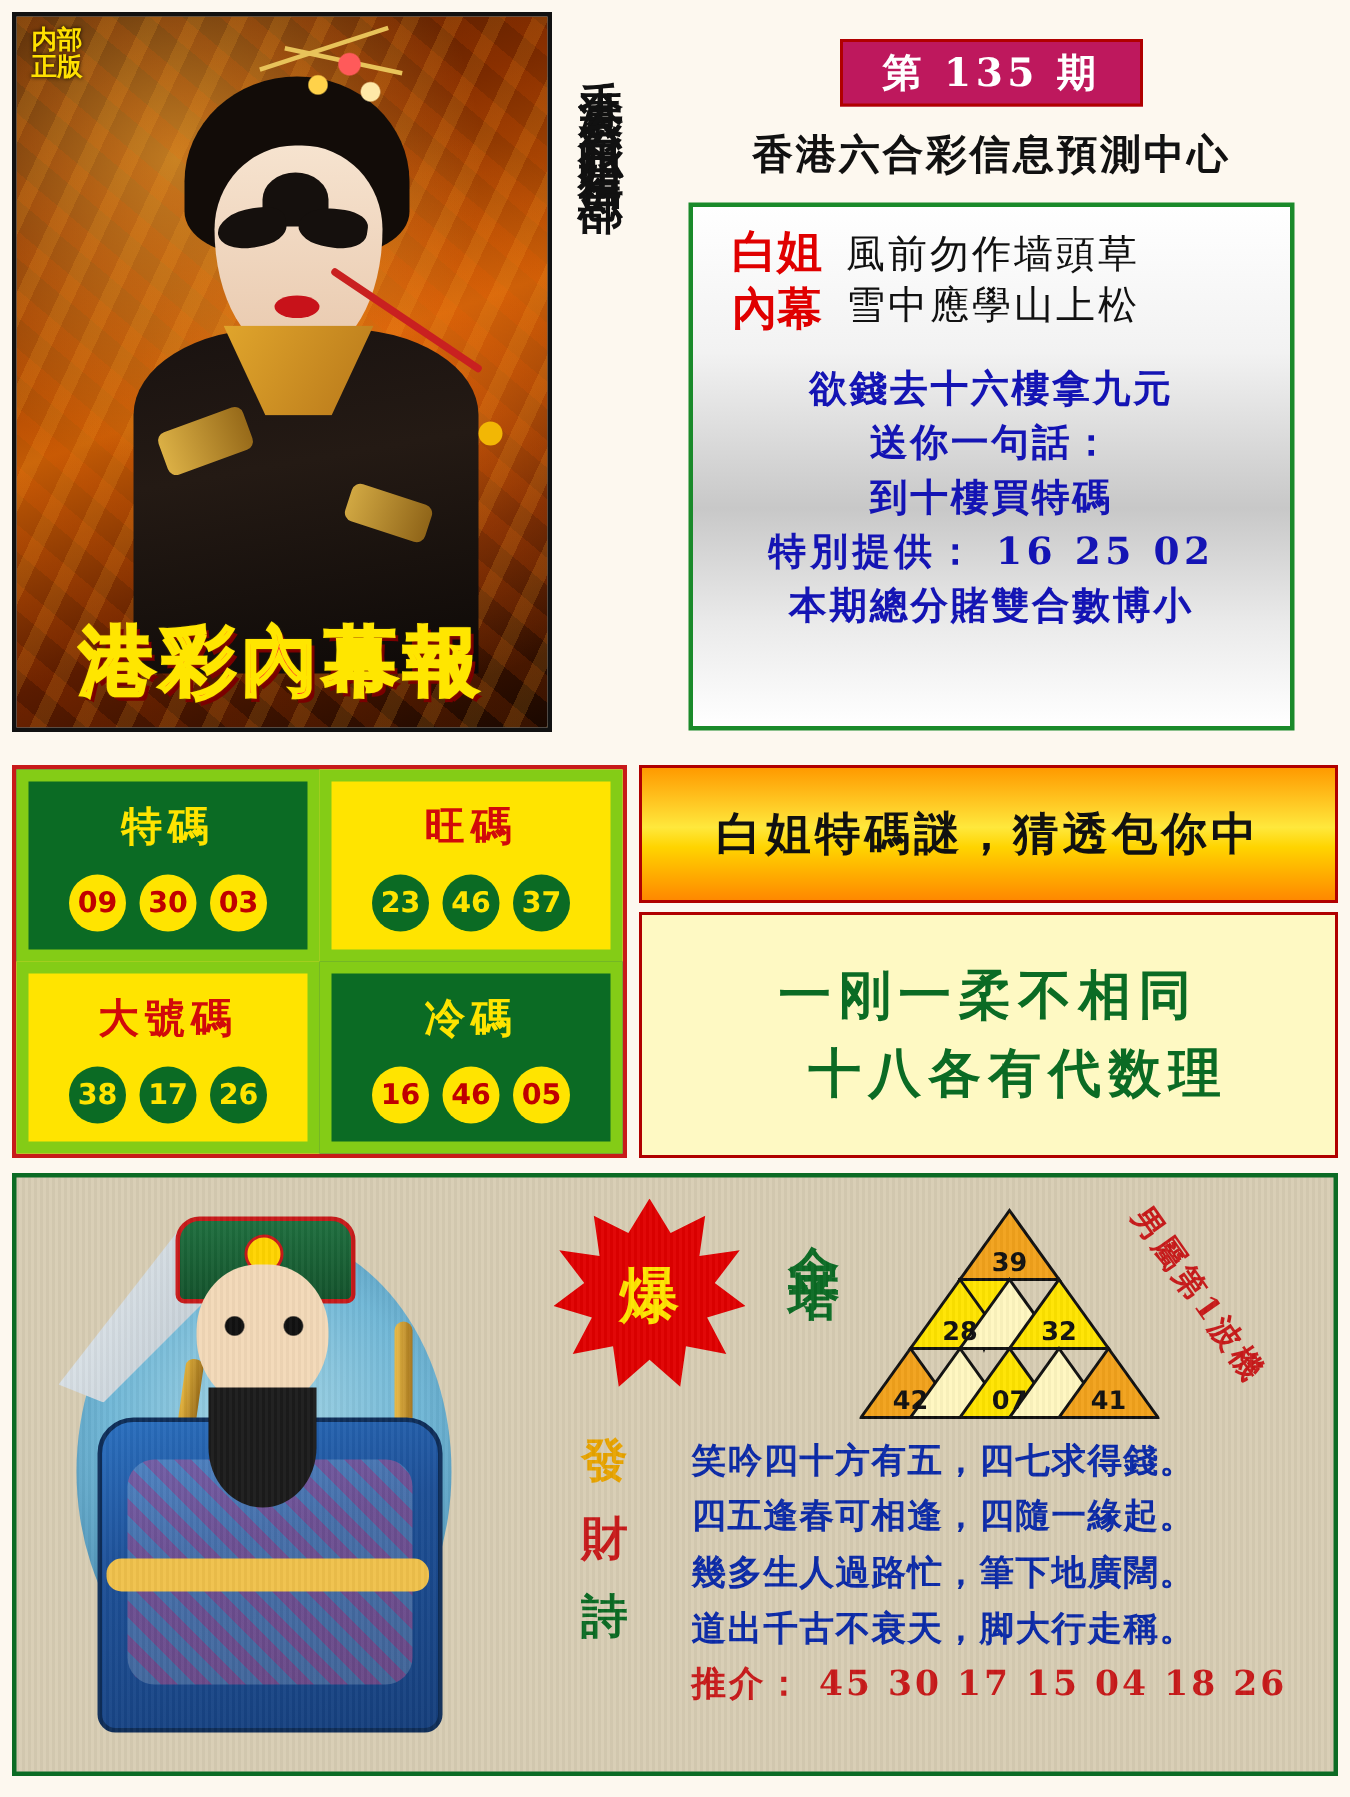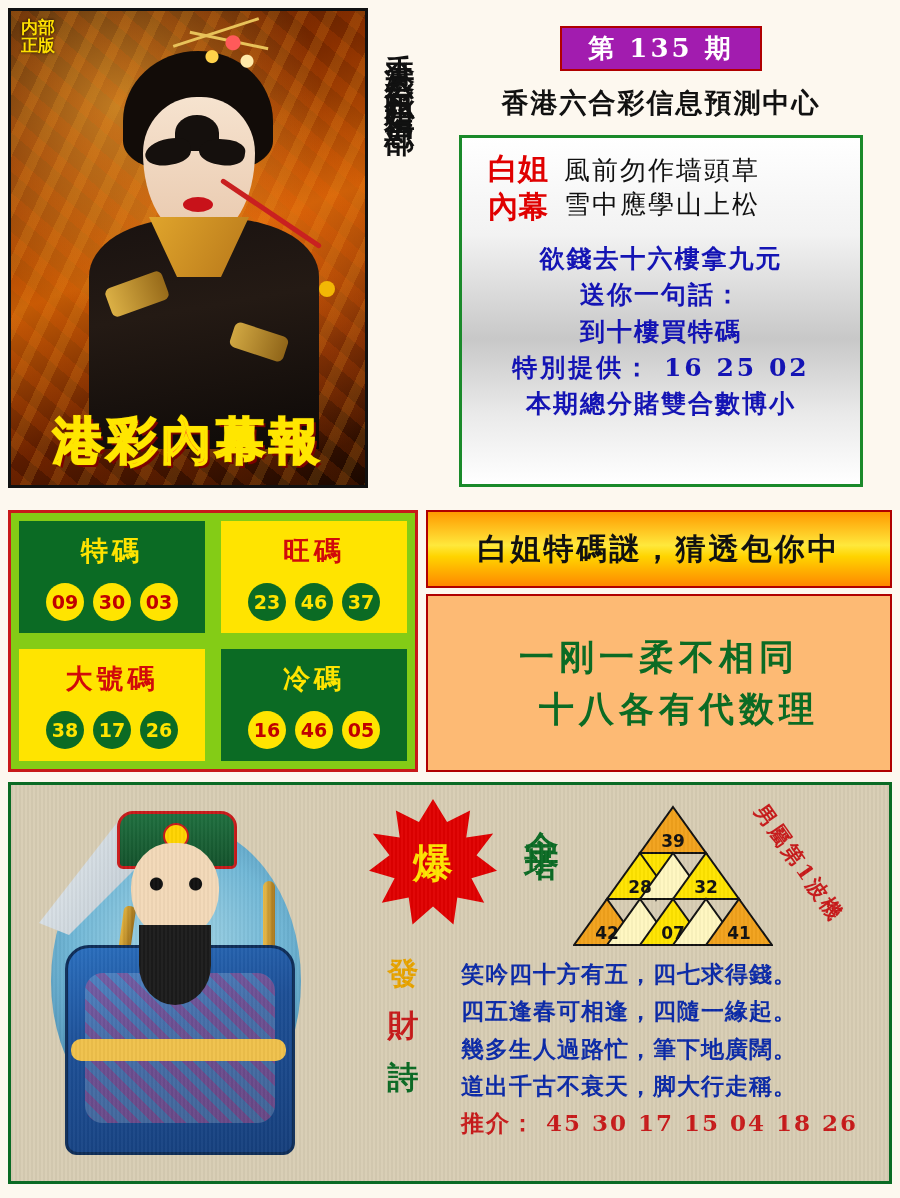--- a/index.html
+++ b/index.html
@@ -100,21 +100,21 @@
   }
   .vtitle span {
     writing-mode: vertical-rl;
     font-size:30px; font-weight:bold; color:#111;
     letter-spacing:7px;
     font-family:"DejaVu Serif","Liberation Serif",serif;
   }
 
   .rightcol { flex:1; height:480px; display:flex; flex-direction:column; align-items:center; }
   .issue-box {
-    background:#a21caf; color:#fff; font-size:26px; font-weight:bold;
+    background:#be185d; color:#fff; font-size:26px; font-weight:bold;
     padding:3px 26px; letter-spacing:3px; border:2px solid #b00000; margin-top:18px;
     font-family:"DejaVu Serif","Liberation Serif",serif;
   }
   .center-title {
     margin-top:14px; font-size:27px; font-weight:bold; color:#111;
     letter-spacing:2px; font-family:"DejaVu Serif","Liberation Serif",serif;
   }
   .info-box {
     margin-top:14px; width:404px; height:352px;
     border:3px solid #1a8a2a;
@@ -154,28 +154,28 @@
     width:38px; height:38px; border-radius:50%;
     display:flex; align-items:center; justify-content:center;
     font-size:19px; font-weight:bold;
     font-family:"DejaVu Sans","Liberation Sans",sans-serif;
   }
   .cell.green .ball { background:#ffe400; color:#c00000; }
   .cell.yellow .ball { background:#0b6b24; color:#ffe400; }
 
   .midright { flex:1; margin-left:8px; display:flex; flex-direction:column; }
   .banner {
-    height:78px; border:2px solid #b00000;
+    height:92px; border:2px solid #b00000;
     background:linear-gradient(180deg,#ff9a00 0%, #ffe83c 45%, #ffd400 60%, #ff8800 100%);
     display:flex; align-items:center; justify-content:center;
     font-size:30px; font-weight:bold; color:#111; letter-spacing:3px;
     font-family:"DejaVu Serif","Liberation Serif",serif;
   }
   .poem2 {
-    flex:1; margin-top:6px; border:2px solid #b00000; background:#fdba74;
+    flex:1; margin-top:6px; border:2px solid #b00000; background:#fef9c3;
     display:flex; flex-direction:column; align-items:center; justify-content:center;
   }
   .poem2 div { color:#0b6b24; font-size:35px; font-weight:bold; letter-spacing:5px; line-height:1.5;
     font-family:"DejaVu Serif","Liberation Serif",serif; }
   .poem2 .l2 { padding-left:40px; }
 
   
   .bottom {
     margin-top:10px; height:402px; border:3px solid #0b6b24;
     background:#d8cdb4; display:flex; position:relative; overflow:hidden;

